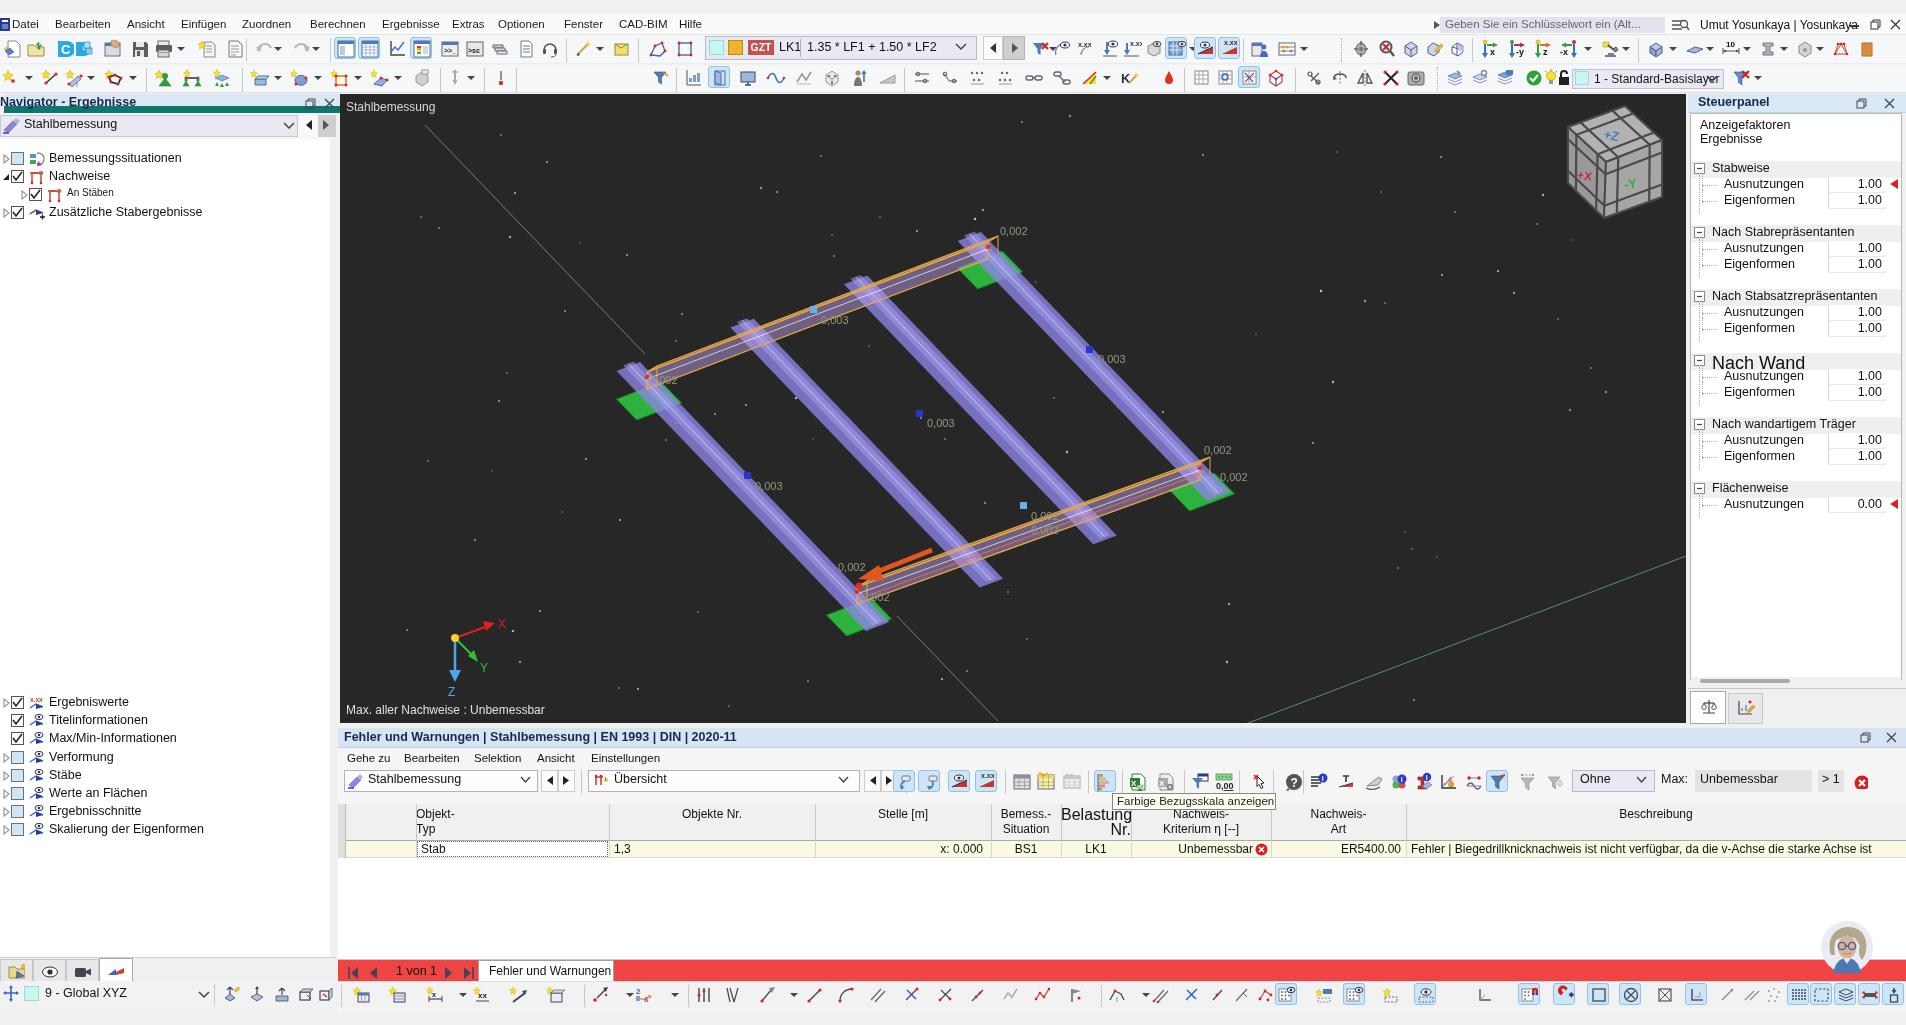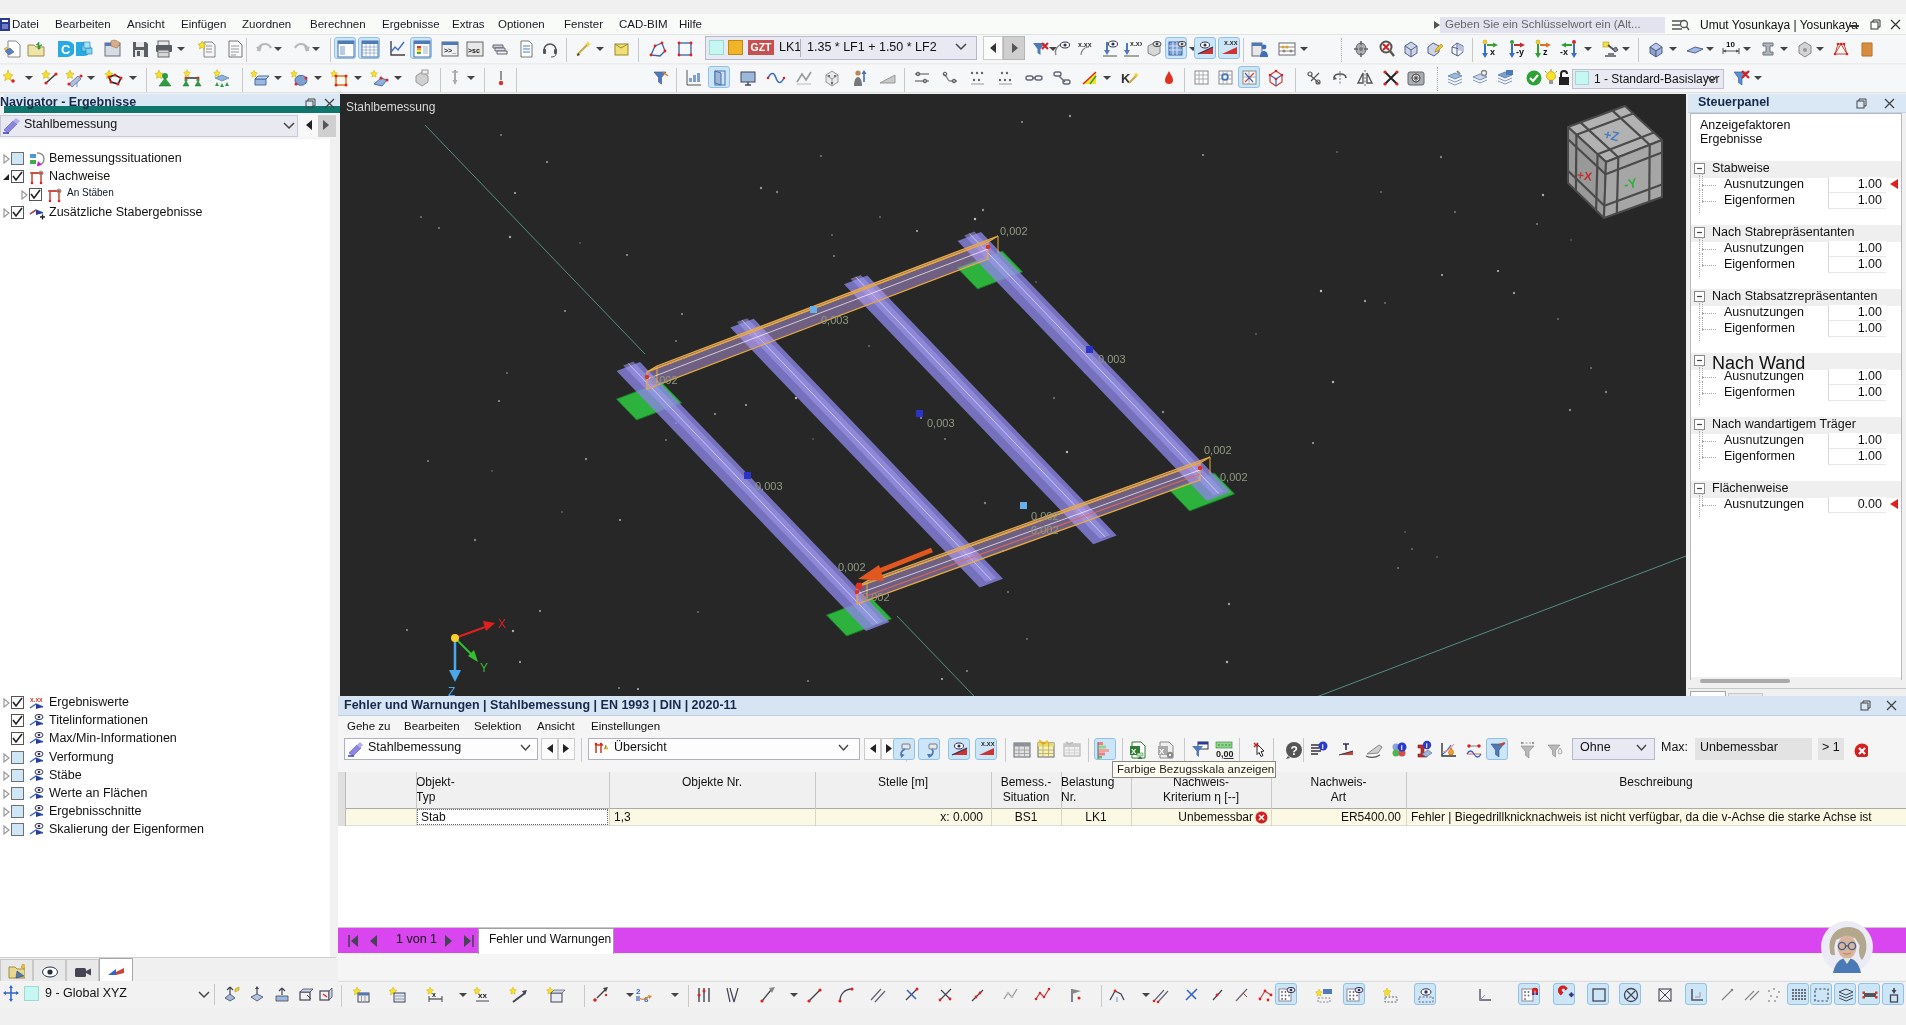--- a/index.html
+++ b/index.html
@@ -1262,21 +1262,21 @@
         </svg>
         <div class="abs" style="left:40px;top:4px;width:35px;height:31px;background:#e8e8e8;border:1px solid #c8c8c8"></div>
         <svg style="position:absolute;left:48px;top:9px" width="20" height="20" viewBox="0 0 20 20">
           <path d="M3 3v13h13" stroke="#445" stroke-width="1.2" fill="none"></path>
           <path d="M5 13h2v-3H5zM9 13h2V7H9z" fill="#8aa2d8"></path>
           <path d="M12 12l5-5 2 2-5 5-2.5.5z" fill="#e8b030" stroke="#a07010" stroke-width=".5"></path>
           <circle cx="14" cy="4" r="1.5" fill="#d22"></circle>
         </svg>
       </div>
     </div>
-    <div class="abs" style="left:338px;top:696px;width:1568px;height:284px;background:#f5f5f5">
+    <div class="abs" style="left:338px;top:728px;width:1568px;height:284px;background:#f5f5f5">
       <div class="abs" style="left:0;top:0;width:1568px;height:20px;background:#d6e4f4;border-bottom:1px solid #c0d0e4">
         <div class="abs" style="left:6px;top:2px;font-size:12.5px;font-weight:bold;color:#16294a;white-space:nowrap">Fehler und Warnungen | Stahlbemessung | EN 1993 | DIN | 2020-11</div>
         <svg class="abs" style="left:1522px;top:4px" width="11" height="11">
           <rect x="1" y="3" width="7" height="7" fill="none" stroke="#444"></rect>
           <path d="M3 3V1h7v7h-2" fill="none" stroke="#444"></path>
         </svg>
         <svg class="abs" style="left:1548px;top:4px" width="11" height="11">
           <path d="M1 1l9 9M10 1l-9 9" stroke="#444" stroke-width="1.3"></path>
         </svg>
       </div>
@@ -1497,21 +1497,21 @@
         <div class="abs" style="left:0;top:0;width:1568px;height:37px;background:#f0f0f0;border-bottom:1px solid #aaa"></div>
         <div class="abs" style="left:0;top:0;width:8px;height:37px;background:#e0e0e0;border-right:1px solid #bbb"></div>
         <div class="abs" style="left:78px;top:3px;width:193px;font-size:12px;color:#111;line-height:15px">Objekt-<br>Typ</div>
         <div class="abs" style="left:78px;top:0;width:1px;height:37px;background:#c8c8c8"></div>
         <div class="abs" style="left:271px;top:3px;width:206px;text-align:center;font-size:12px;color:#111;line-height:15px">Objekte Nr.</div>
         <div class="abs" style="left:271px;top:0;width:1px;height:37px;background:#c8c8c8"></div>
         <div class="abs" style="left:477px;top:3px;width:176px;text-align:center;font-size:12px;color:#111;line-height:15px">Stelle [m]</div>
         <div class="abs" style="left:477px;top:0;width:1px;height:37px;background:#c8c8c8"></div>
         <div class="abs" style="left:653px;top:3px;width:70px;text-align:center;font-size:12px;color:#111;line-height:15px">Bemess.-<br>Situation</div>
         <div class="abs" style="left:653px;top:0;width:1px;height:37px;background:#c8c8c8"></div>
-        <div class="abs" style="left:723px;top:3px;width:70px;text-align:left;font-size:12px;color:#111;line-height:15px">Belastung<br>Nr.</div>
+        <div class="abs" style="left:723px;top:3px;width:70px;text-align:right;font-size:16px;color:#111;line-height:15px">Belastung<br>Nr.</div>
         <div class="abs" style="left:723px;top:0;width:1px;height:37px;background:#c8c8c8"></div>
         <div class="abs" style="left:793px;top:3px;width:140px;text-align:center;font-size:12px;color:#111;line-height:15px">Nachweis-<br>Kriterium η [--]</div>
         <div class="abs" style="left:793px;top:0;width:1px;height:37px;background:#c8c8c8"></div>
         <div class="abs" style="left:933px;top:3px;width:135px;text-align:center;font-size:12px;color:#111;line-height:15px">Nachweis-<br>Art</div>
         <div class="abs" style="left:933px;top:0;width:1px;height:37px;background:#c8c8c8"></div>
         <div class="abs" style="left:1068px;top:3px;width:500px;text-align:center;font-size:12px;color:#111;line-height:15px">Beschreibung</div>
         <div class="abs" style="left:1068px;top:0;width:1px;height:37px;background:#c8c8c8"></div>
         <div class="abs" style="left:8px;top:37px;width:1560px;height:17px;background:#fbf9e3;border-bottom:1px solid #ddd"></div>
         <div class="abs" style="left:0px;top:37px;width:8px;height:17px;background:#e0e0e0;border-right:1px solid #bbb"></div>
         <div class="abs" style="left:78px;top:37px;width:1px;height:17px;background:#d8d8c8"></div>
@@ -1529,21 +1529,21 @@
         <div class="abs" style="left:653px;top:38px;width:70px;text-align:center;font-size:12px;color:#111">BS1</div>
         <div class="abs" style="left:723px;top:38px;width:70px;text-align:center;font-size:12px;color:#111">LK1</div>
         <div class="abs" style="left:793px;top:38px;width:122px;text-align:right;font-size:12px;color:#111">Unbemessbar</div>
         <svg style="position:absolute;left:917px;top:39px" width="13" height="13" viewBox="0 0 13 13">
           <circle cx="6.5" cy="6.5" r="6" fill="#d42020"></circle>
           <path d="M4 4l5 5M9 4L4 9" stroke="#fff" stroke-width="1.6"></path>
         </svg>
         <div class="abs" style="left:933px;top:38px;width:130px;text-align:right;font-size:12px;color:#111">ER5400.00</div>
         <div class="abs" style="left:1073px;top:38px;font-size:12px;color:#111;white-space:nowrap">Fehler | Biegedrillknicknachweis ist nicht verfügbar, da die v-Achse die starke Achse ist</div>
       </div>
-      <div class="abs" style="left:0;top:231px;width:1568px;height:26px;background:#d946ef;border-top:1px solid #c8c8c8">
+      <div class="abs" style="left:0;top:231px;width:1568px;height:26px;background:#ef4444;border-top:1px solid #c8c8c8">
         <svg style="position:absolute;left:6px;top:3px" width="18" height="18" viewBox="0 0 18 18">
           <path d="M5 4v12" stroke="#445" stroke-width="1.6"></path>
           <path d="M14 4l-7 6 7 6z" fill="#445"></path>
         </svg>
         <svg style="position:absolute;left:26px;top:3px" width="18" height="18" viewBox="0 0 18 18">
           <path d="M13 4l-7 6 7 6z" fill="#445"></path>
         </svg>
         <div class="abs" style="left:58px;top:4px;font-size:12.5px;color:#111">1 von 1</div>
         <svg style="position:absolute;left:100px;top:3px" width="18" height="18" viewBox="0 0 18 18">
           <path d="M7 4l7 6-7 6z" fill="#445"></path>

